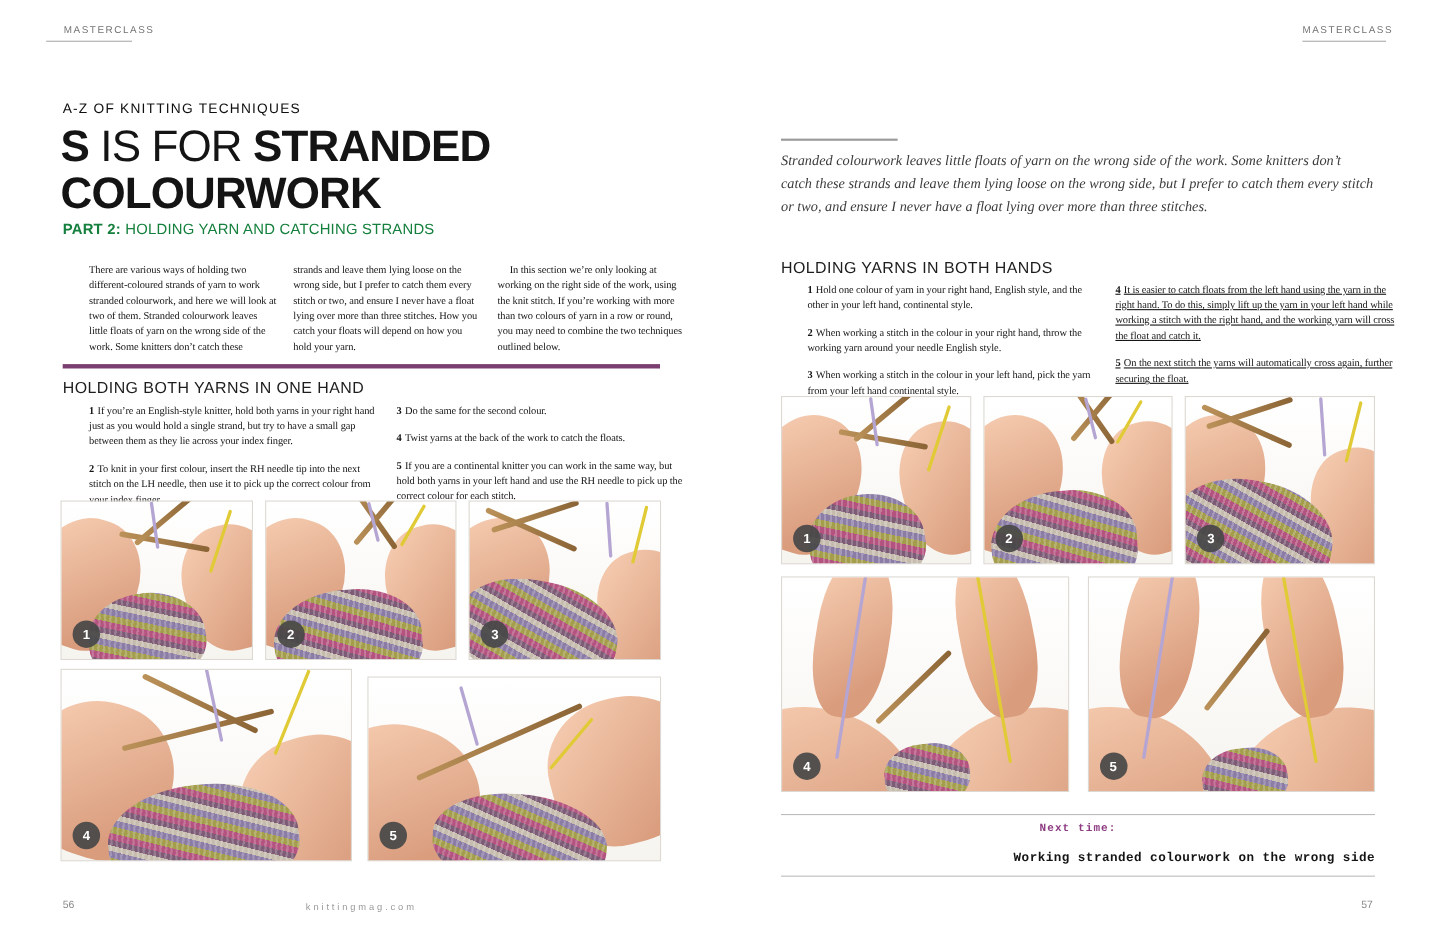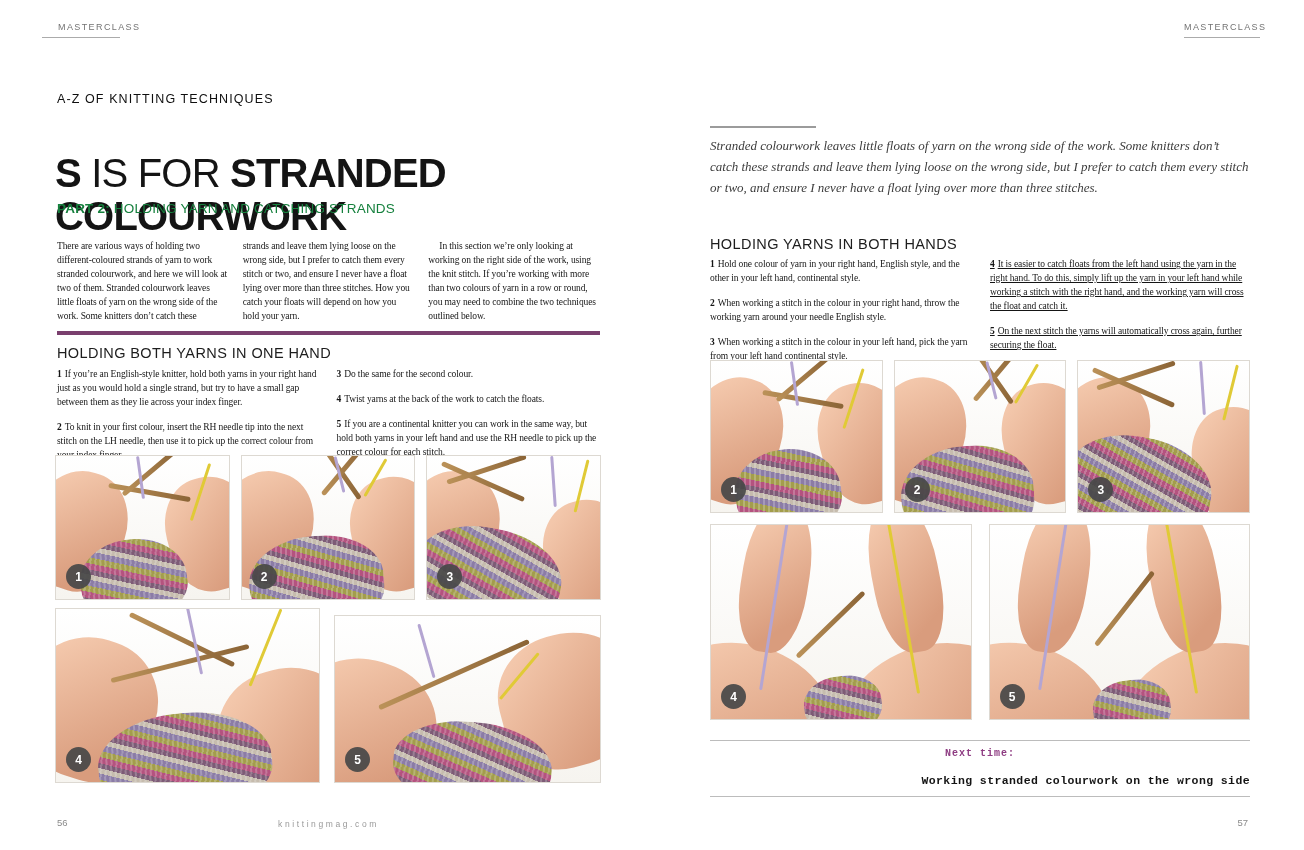--- a/index.html
+++ b/index.html
@@ -9,27 +9,27 @@
   }
   .abs{position:absolute;}
 
   
   .runhead{font-size:9px;letter-spacing:1.4px;color:#737373;border-bottom:1px solid #ababab;}
   #hdr-left{left:42px;top:22px;width:62px;padding:0 0 5px 16px;}
   #hdr-right{left:1184px;top:22px;width:66px;padding:0 10px 5px 0;text-align:right;}
 
   
   #kicker{left:57px;top:92px;font-size:12.5px;letter-spacing:1.1px;color:#0f0f0f;font-weight:500;}
-  #title{left:55px;top:112px;font-size:40px;line-height:1.07;letter-spacing:-0.8px;color:#141414;font-weight:400;margin-top:40px;}
+  #title{left:55px;top:112px;font-size:40px;line-height:1.07;letter-spacing:-0.8px;color:#141414;font-weight:400;}
   #title .tb{font-weight:800;}
   #subtitle{left:57px;top:201px;font-size:13.5px;letter-spacing:.2px;color:#15803d;}
   #subtitle b{font-weight:700;}
 
   
-  .serif{font-family:"Liberation Serif",serif;font-size:9.5px;line-height:1.48;color:#151515;letter-spacing:-0.1px;}
+  .serif{font-family:"Liberation Serif",serif;font-size:9.5px;line-height:1.48;color:#151515;letter-spacing:-0.1px;margin-left:24px;}
   #intro{left:57px;top:239px;width:543px;display:flex;gap:14px;}
   #intro .col{flex:1;}
   #intro .col.indent{text-indent:11px;}
 
   #purple-rule{left:57px;top:331px;width:543px;height:3.5px;background:#7a3f6e;}
 
   .sec-head{font-size:14.5px;letter-spacing:.4px;color:#1d1d1d;font-weight:400;}
   #sec1-head{left:57px;top:345px;}
   #sec2-head{left:710px;top:236px;text-align:center;}
 

